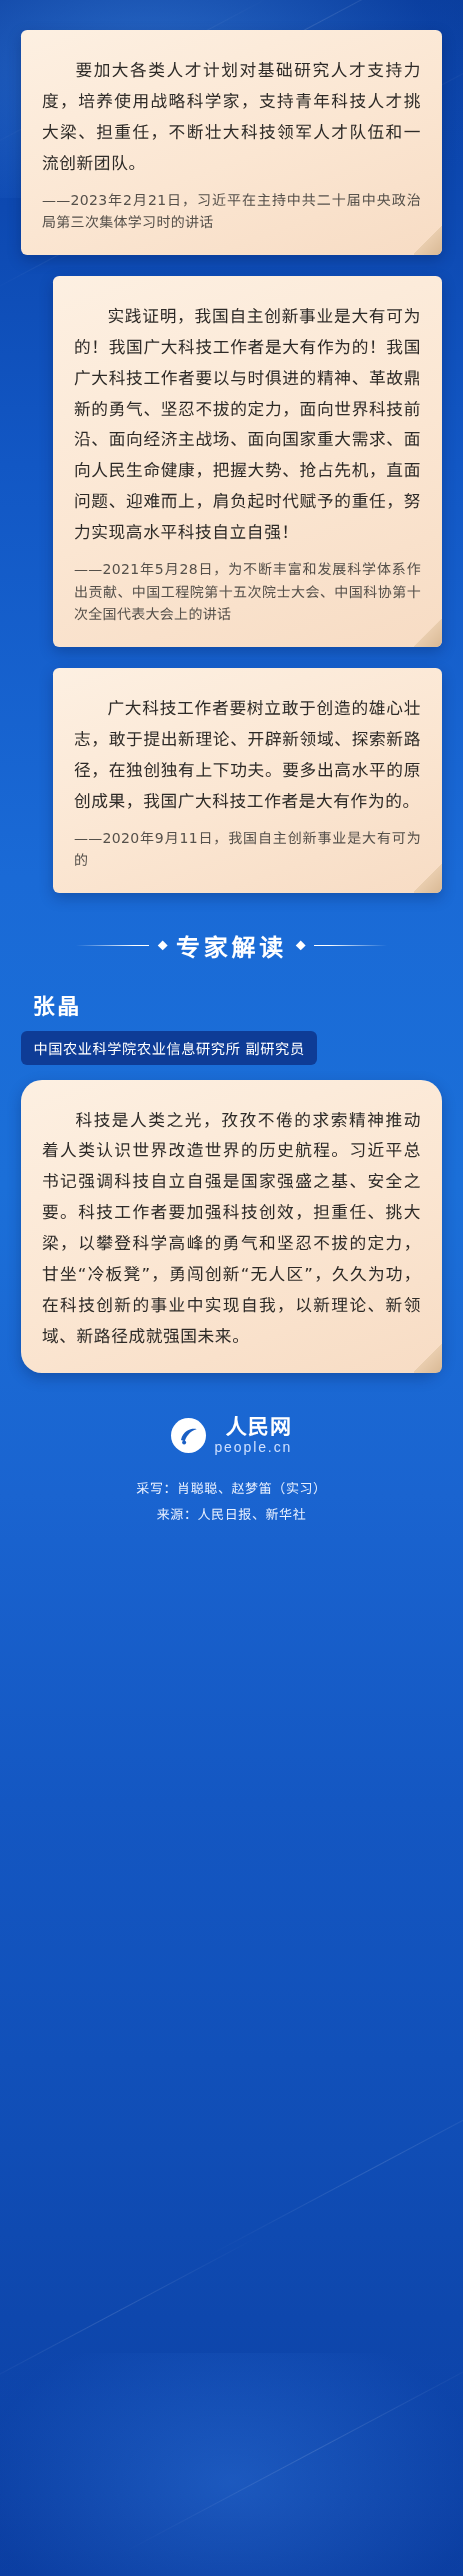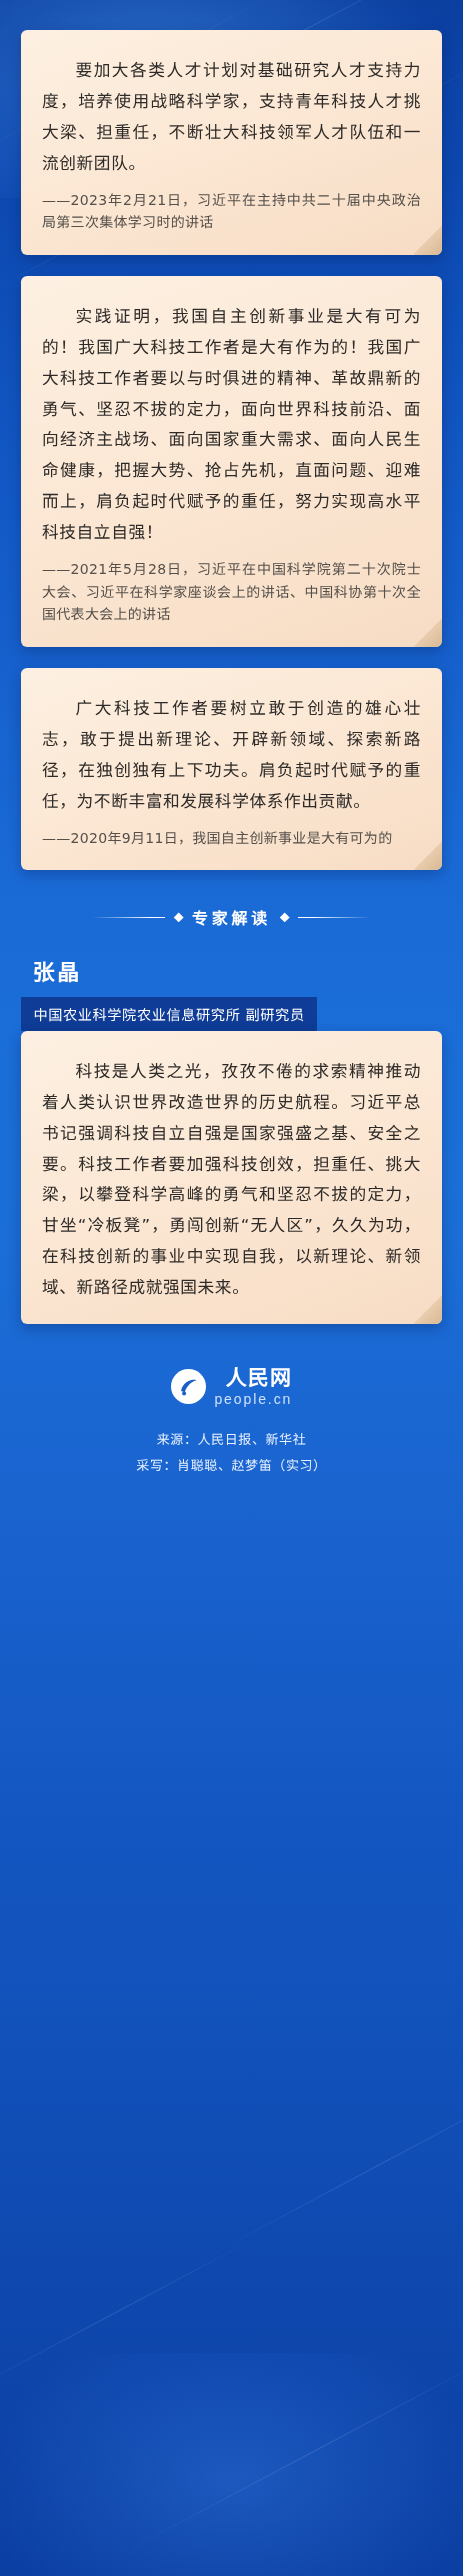--- a/index.html
+++ b/index.html
@@ -72,21 +72,21 @@
   }
 
   
   .card {
     position: relative;
     background: linear-gradient(160deg, #fdf0e2 0%, #fbe6d2 55%, #f7dcc4 100%);
     border-radius: 6.2px;
     padding: 25px 21px 21px 21px;
     box-shadow: 0 5px 13.6px rgba(0,20,70,0.28);
   }
-  .card + .card { margin-top: 21px; }
+  .card + .card { margin-top: 21px; margin-left: 32px; }
 
   .card .folded {
     position: absolute;
     right: 0;
     bottom: 0;
     width: 28.5px;
     height: 28.5px;
     background: linear-gradient(135deg, rgba(210,170,130,0.0) 0%, rgba(210,170,130,0.0) 48%, #e9cdae 49%, #d8b894 100%);
     border-bottom-right-radius: 6.2px;
   }
@@ -128,21 +128,21 @@
   }
   .divider .dia {
     width: 7.4px;
     height: 7.4px;
     background: #ffffff;
     transform: rotate(45deg);
     flex: none;
   }
   .divider .dtitle {
     color: #ffffff;
-    font-size: 16px;
+    font-size: 24px;
     letter-spacing: 3.7px;
     font-weight: bold;
     font-family: Liberation Serif, serif;
     white-space: nowrap;
   }
 
   
   .expert-name {
     color: #ffffff;
     font-size: 22px;
@@ -153,24 +153,26 @@
     margin-left: 8px;
   }
   .expert-title {
     margin-top: 11px;
     display: inline-block;
     background: #0e3c96;
     color: #ffffff;
     font-size: 14.2px;
     letter-spacing: 0.6px;
     padding: 6.8px 12.4px;
-    border-radius: 1px;
+    border-radius: 6px;
     font-family: "DejaVu Sans", "Liberation Sans", sans-serif;
   }
   .expert-card {
+    margin-top: 15px;
+    border-radius: 21px;
   }
 
   
   .footer {
     position: relative;
     z-index: 3;
     margin-top: 43px;
     padding: 0 21px 21px 21px;
     text-align: center;
   }
@@ -241,26 +243,26 @@
   <div class="content">
 
     <div class="card">
       <div class="qtext">要加大各类人才计划对基础研究人才支持力度，培养使用战略科学家，支持青年科技人才挑大梁、担重任，不断壮大科技领军人才队伍和一流创新团队。</div>
       <div class="qsrc">——2023年2月21日，习近平在主持中共二十届中央政治局第三次集体学习时的讲话</div>
       <div class="folded"></div>
     </div>
 
     <div class="card">
       <div class="qtext">实践证明，我国自主创新事业是大有可为的！我国广大科技工作者是大有作为的！我国广大科技工作者要以与时俱进的精神、革故鼎新的勇气、坚忍不拔的定力，面向世界科技前沿、面向经济主战场、面向国家重大需求、面向人民生命健康，把握大势、抢占先机，直面问题、迎难而上，肩负起时代赋予的重任，努力实现高水平科技自立自强！</div>
-      <div class="qsrc">——2021年5月28日，习近平在中国科学院第二十次院士大会、习近平在科学家座谈会上的讲话、中国科协第十次全国代表大会上的讲话</div>
+      <div class="qsrc">——2021年5月28日，为不断丰富和发展科学体系作出贡献、中国工程院第十五次院士大会、中国科协第十次全国代表大会上的讲话</div>
       <div class="folded"></div>
     </div>
 
     <div class="card">
-      <div class="qtext">广大科技工作者要树立敢于创造的雄心壮志，敢于提出新理论、开辟新领域、探索新路径，在独创独有上下功夫。肩负起时代赋予的重任，为不断丰富和发展科学体系作出贡献。</div>
+      <div class="qtext">广大科技工作者要树立敢于创造的雄心壮志，敢于提出新理论、开辟新领域、探索新路径，在独创独有上下功夫。要多出高水平的原创成果，我国广大科技工作者是大有作为的。</div>
       <div class="qsrc">——2020年9月11日，我国自主创新事业是大有可为的</div>
       <div class="folded"></div>
     </div>
 
     <div class="divider">
       <span class="line"></span>
       <span class="dia"></span>
       <span class="dtitle">专家解读</span>
       <span class="dia"></span>
       <span class="line right"></span>
@@ -284,19 +286,19 @@
           <path d="M8 27 C12 10, 28 8, 33 10 C26 12, 18 17, 14 29 Z" fill="#1a5fc4"></path>
           <circle cx="13" cy="31" r="3.2" fill="#1a5fc4"></circle>
         </svg>
       </span>
       <span class="logo-text">
         <span class="logo-cn">人民网</span>
         <span class="logo-en" style="display:block;">people.cn</span>
       </span>
     </div>
     <div class="credits">
+      <div>采写：肖聪聪、赵梦笛（实习）</div>
       <div>来源：人民日报、新华社</div>
-      <div>采写：肖聪聪、赵梦笛（实习）</div>
     </div>
   </div>
 
 </div>
 
 
 </body></html>

